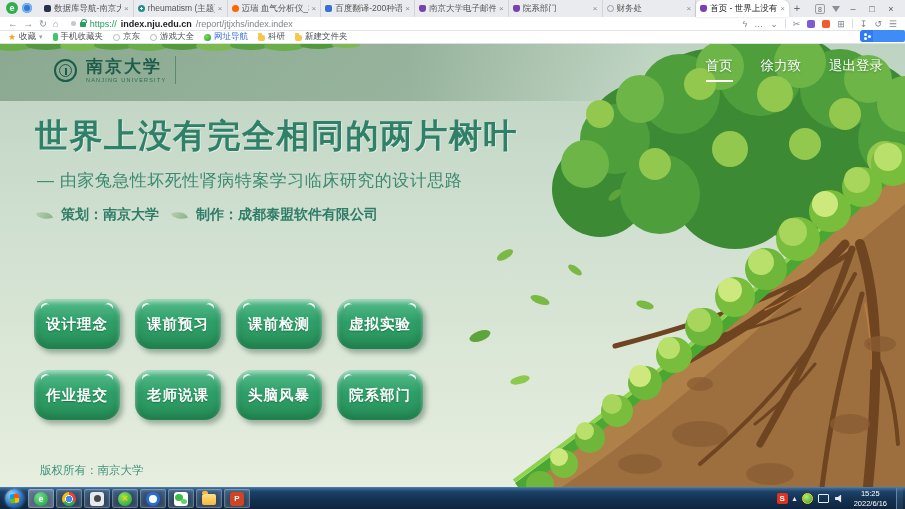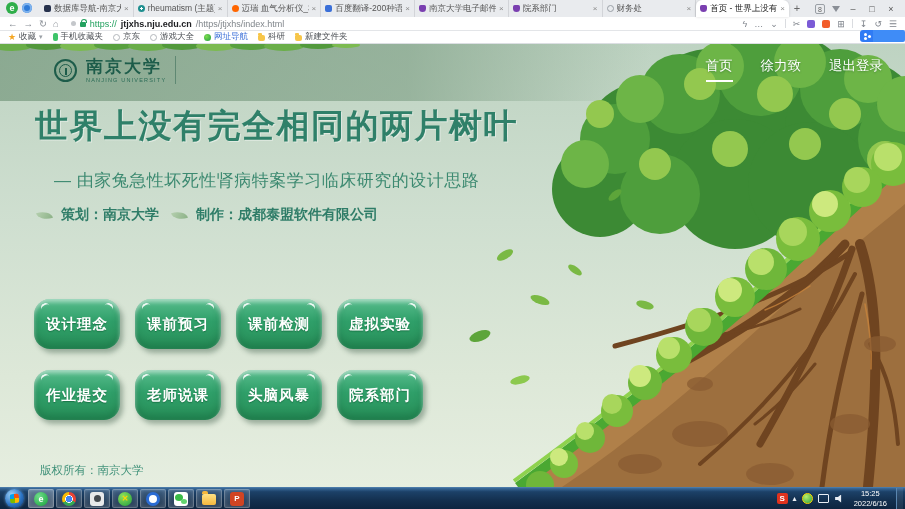--- a/index.html
+++ b/index.html
@@ -90,23 +90,23 @@
     letter-spacing:2px; line-height:1; }
   .uni-en { font-size:5.5px; color:#2a6b56; letter-spacing:1.2px; margin-top:2px; }
   .logo-sep { width:1px; height:28px; background:rgba(35,90,70,.45); }
   .center-cn { font-size:15px; color:#2c6f59; font-weight:600; letter-spacing:1px; line-height:1.1; }
   .center-en { font-size:5.5px; color:rgba(44,111,89,.85); margin-top:2px; }
 
   .topnav { position:absolute; right:22px; top:13px; display:flex; gap:28px; }
   .nav-item { color:#fff; font-size:13.5px; text-shadow:0 1px 2px rgba(0,60,20,.35); padding-bottom:5px; }
   .nav-item.active { border-bottom:2px solid #fff;text-align:right; }
 
-  .main-title { position:absolute; left:35px; top:60px; font-size:33px; font-weight:bold;
+  .main-title { position:absolute; left:35px; top:70px; font-size:33px; font-weight:bold;
     color:#2f8069; letter-spacing:1.5px; text-shadow:1px 1px 0 rgba(255,255,255,.45); }
-  .sub-title { position:absolute; left:37px; top:125px; font-size:17px; color:#3d8a71; letter-spacing:.5px;margin-left:17px; }
+  .sub-title { position:absolute; left:37px; top:125px; font-size:17px; color:#3d8a71; letter-spacing:.5px; }
 
   .credits { position:absolute; left:37px; top:162px; display:flex; flex-direction:row; gap:13px; }
   .credit { display:flex; align-items:center; gap:9px; font-size:14px; font-weight:bold; color:#2f7d68; }
   .leaf { width:15px; height:9px; background:linear-gradient(135deg,#b4cfae,#8cb287);
     border-radius:0 100% 0 100%; transform:rotate(-16deg); }
 
   .btn-grid { position:absolute; left:34px; top:255px; display:grid;
     grid-template-columns:repeat(4, 86px); grid-auto-rows:50px; column-gap:15px; row-gap:21px; }
   .gbtn { position:relative; border-radius:16px; color:#fff; font-size:14.5px; font-weight:bold;
     letter-spacing:1px; display:flex; align-items:center; justify-content:center;
@@ -230,22 +230,22 @@
 
   <div class="addrbar addrbar-row addressbar addrbar" style="height:14px;background:#fff;display:flex;align-items:center;gap:6px;padding:0 8px;border-bottom:1px solid #e3e5e8;">
     <span class="nav-glyph">←</span>
     <span class="nav-glyph">→</span>
     <span class="nav-glyph">↻</span>
     <span class="nav-glyph">⌂</span>
     <div class="urlbox">
       <span class="dot"></span>
       <span class="lock"></span>
       <span class="u-proto">https://</span>
-      <span class="u-host">jtjxhs.nju.edu.cn</span>
-      <span class="u-path">/https/jtjxhs/index.html</span>
+      <span class="u-host">index.nju.edu.cn</span>
+      <span class="u-path">/report/jtjxhs/index.index</span>
     </div>
     <div class="addr-icons">
       <span>ϟ</span>
       <span>…</span>
       <span>⌄</span>
       <span class="vsep"></span>
       <span>✂</span>
       <span class="ext-sq ext-purple"></span>
       <span class="ext-sq ext-orange"></span>
       <span>⊞</span>

